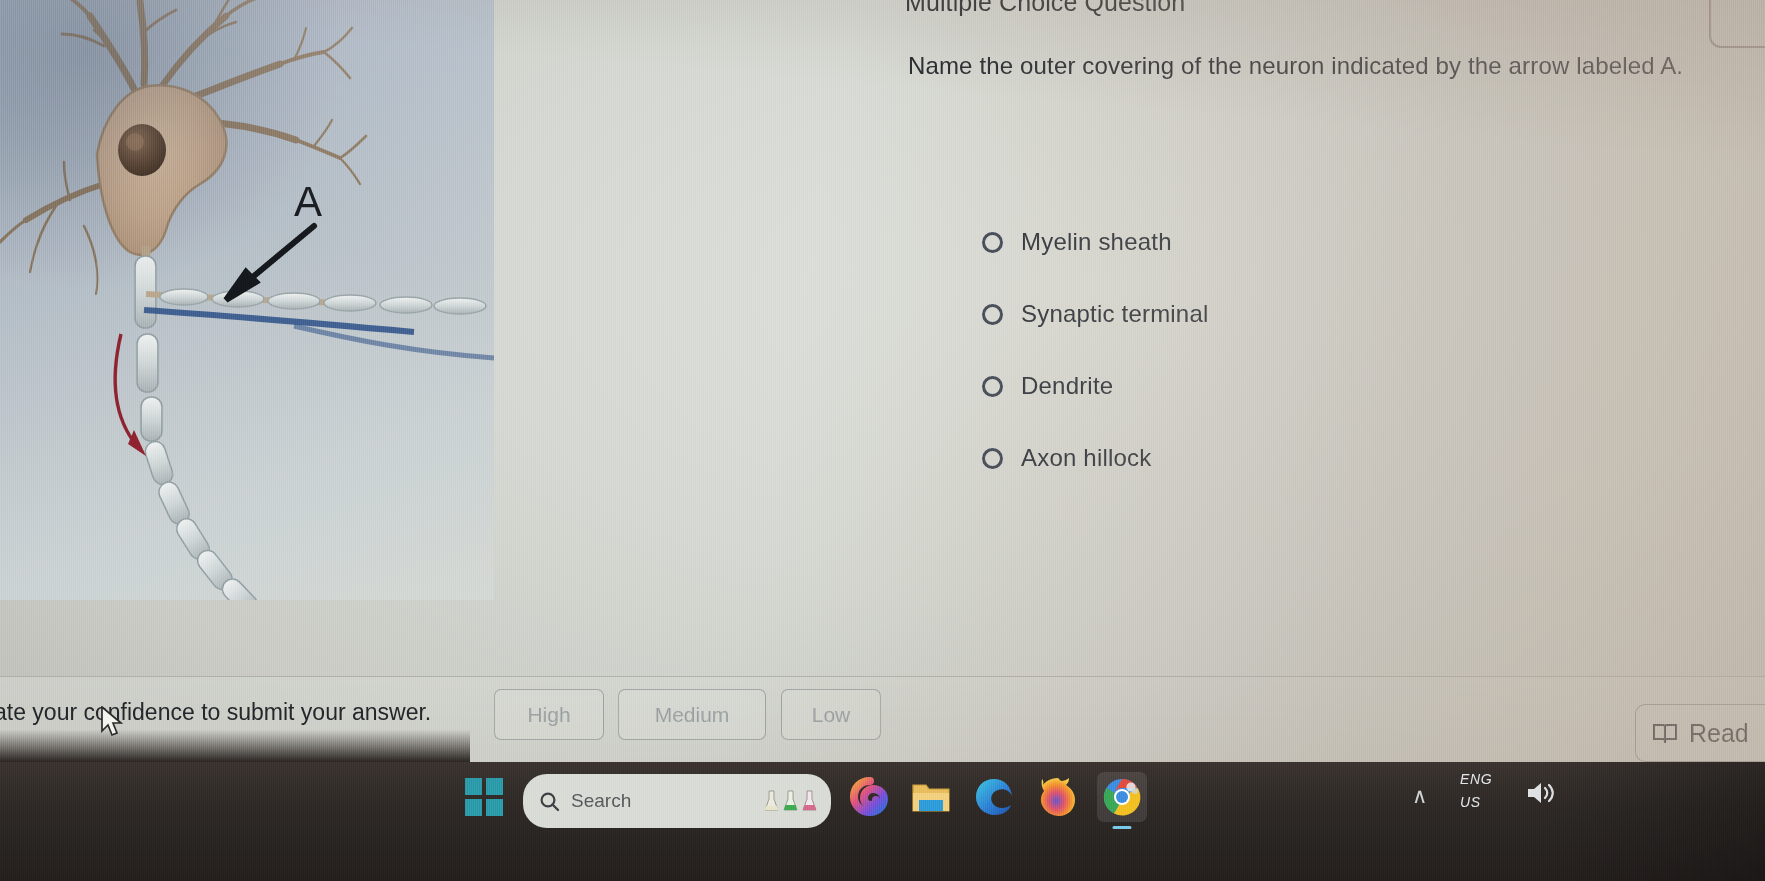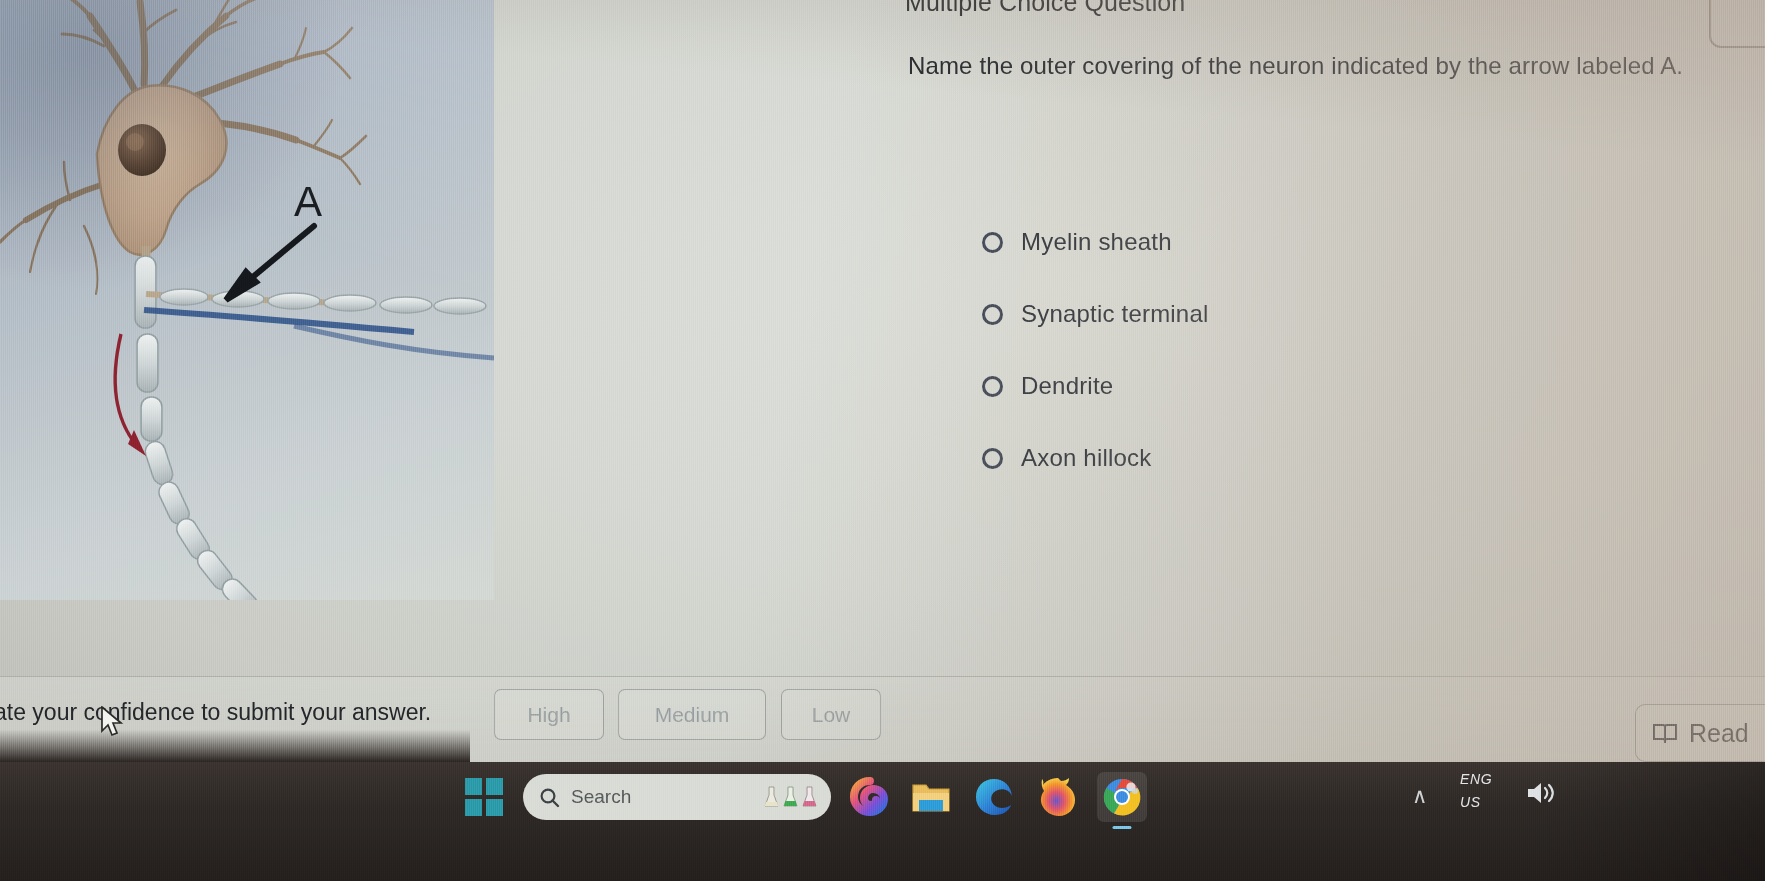--- a/index.html
+++ b/index.html
@@ -197,21 +197,21 @@
     left: 465px; top: 16px;
     width: 38px; height: 38px;
     display: grid; grid-template-columns: 1fr 1fr; grid-template-rows: 1fr 1fr; gap: 4px;
     cursor: pointer;
   }
   #start-btn i { background: #2c9aa8; display: block; }
 
   #search-pill {
     position: absolute;
     left: 523px; top: 12px;
-    width: 308px; height: 46px;
+    width: 308px; height: 54px;
     background: #d9dcd5;
     border-radius: 24px;
     display: flex; align-items: center;
     padding-left: 16px;
     gap: 11px;
     cursor: text;
   }
   #search-pill .s-label { font-size: 19px; color: #55595b; }
   #search-flasks {
     position: absolute; right: 14px; top: 50%; transform: translateY(-50%);

